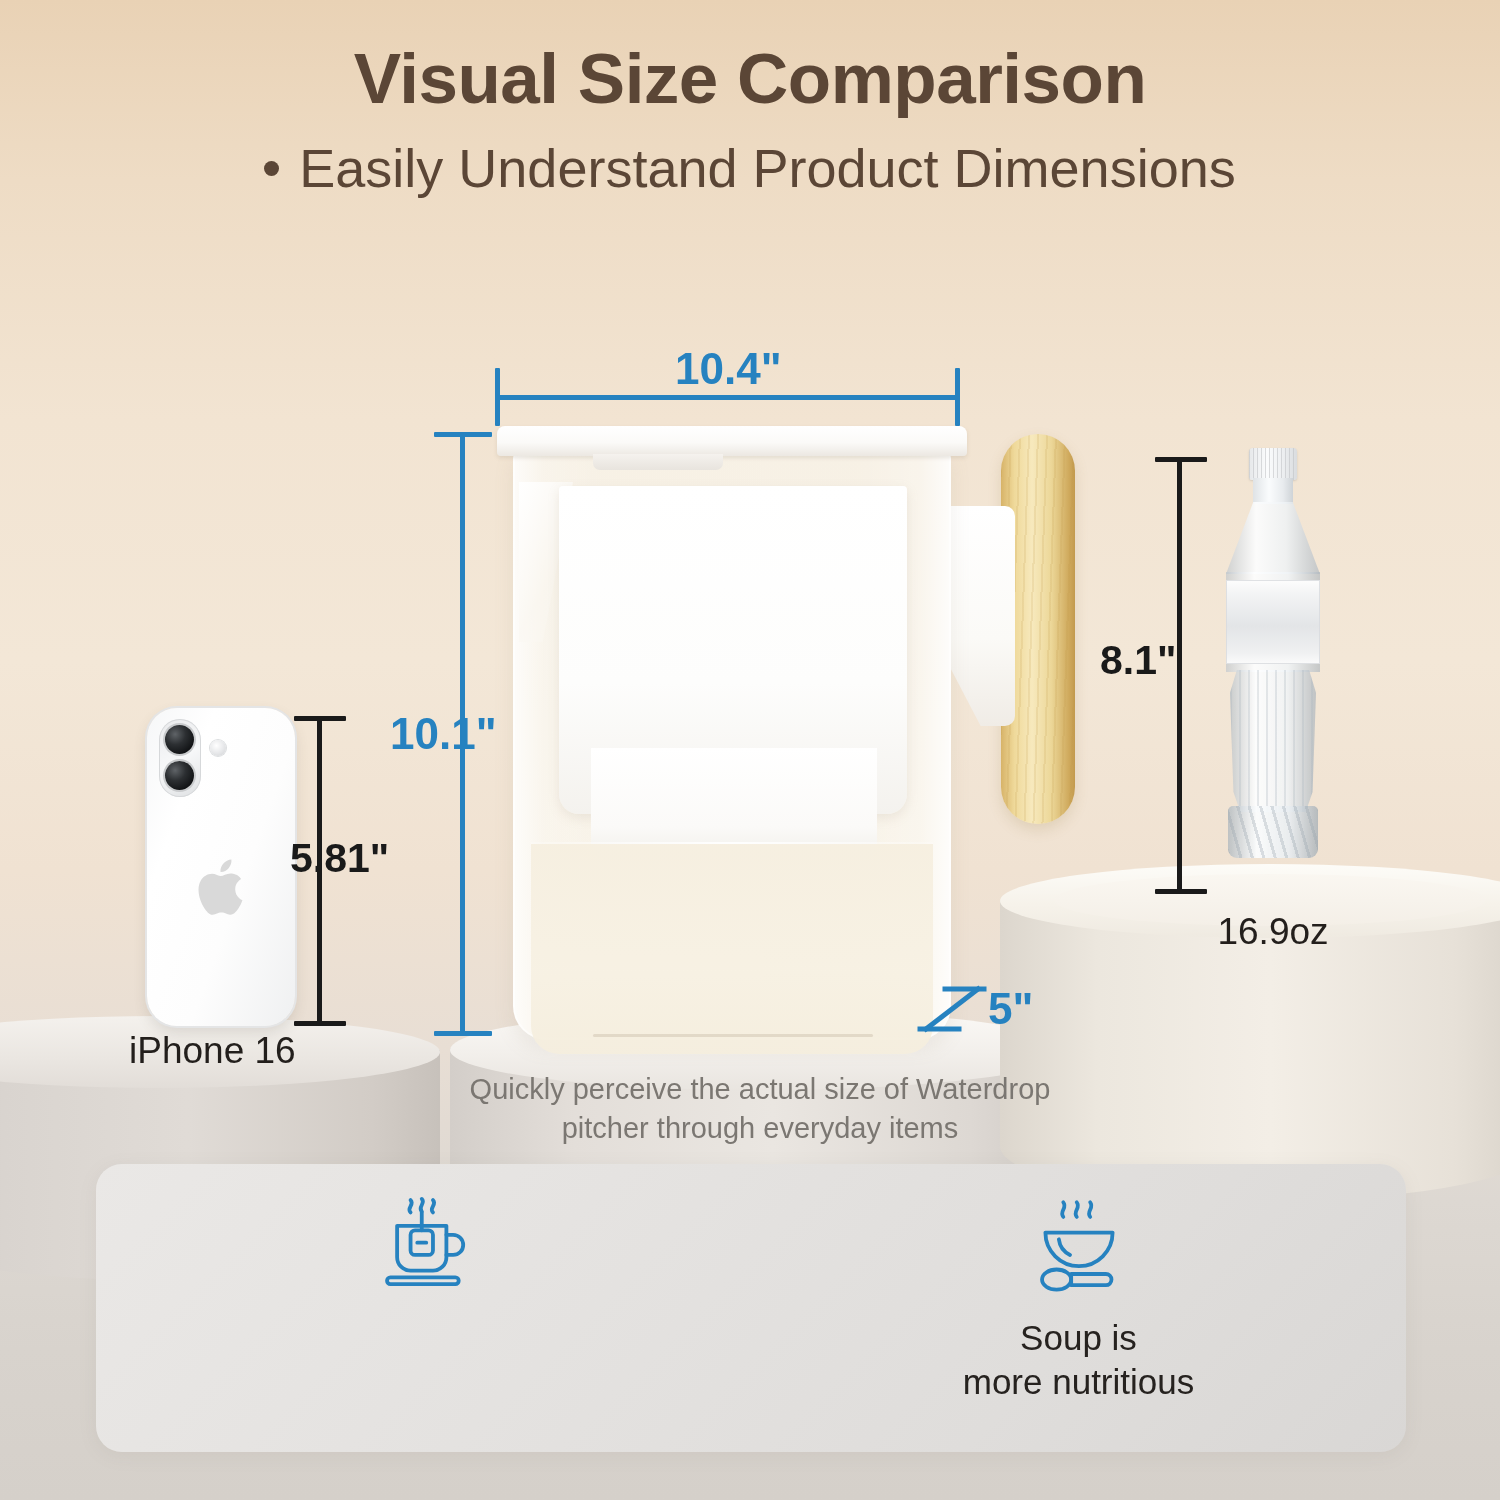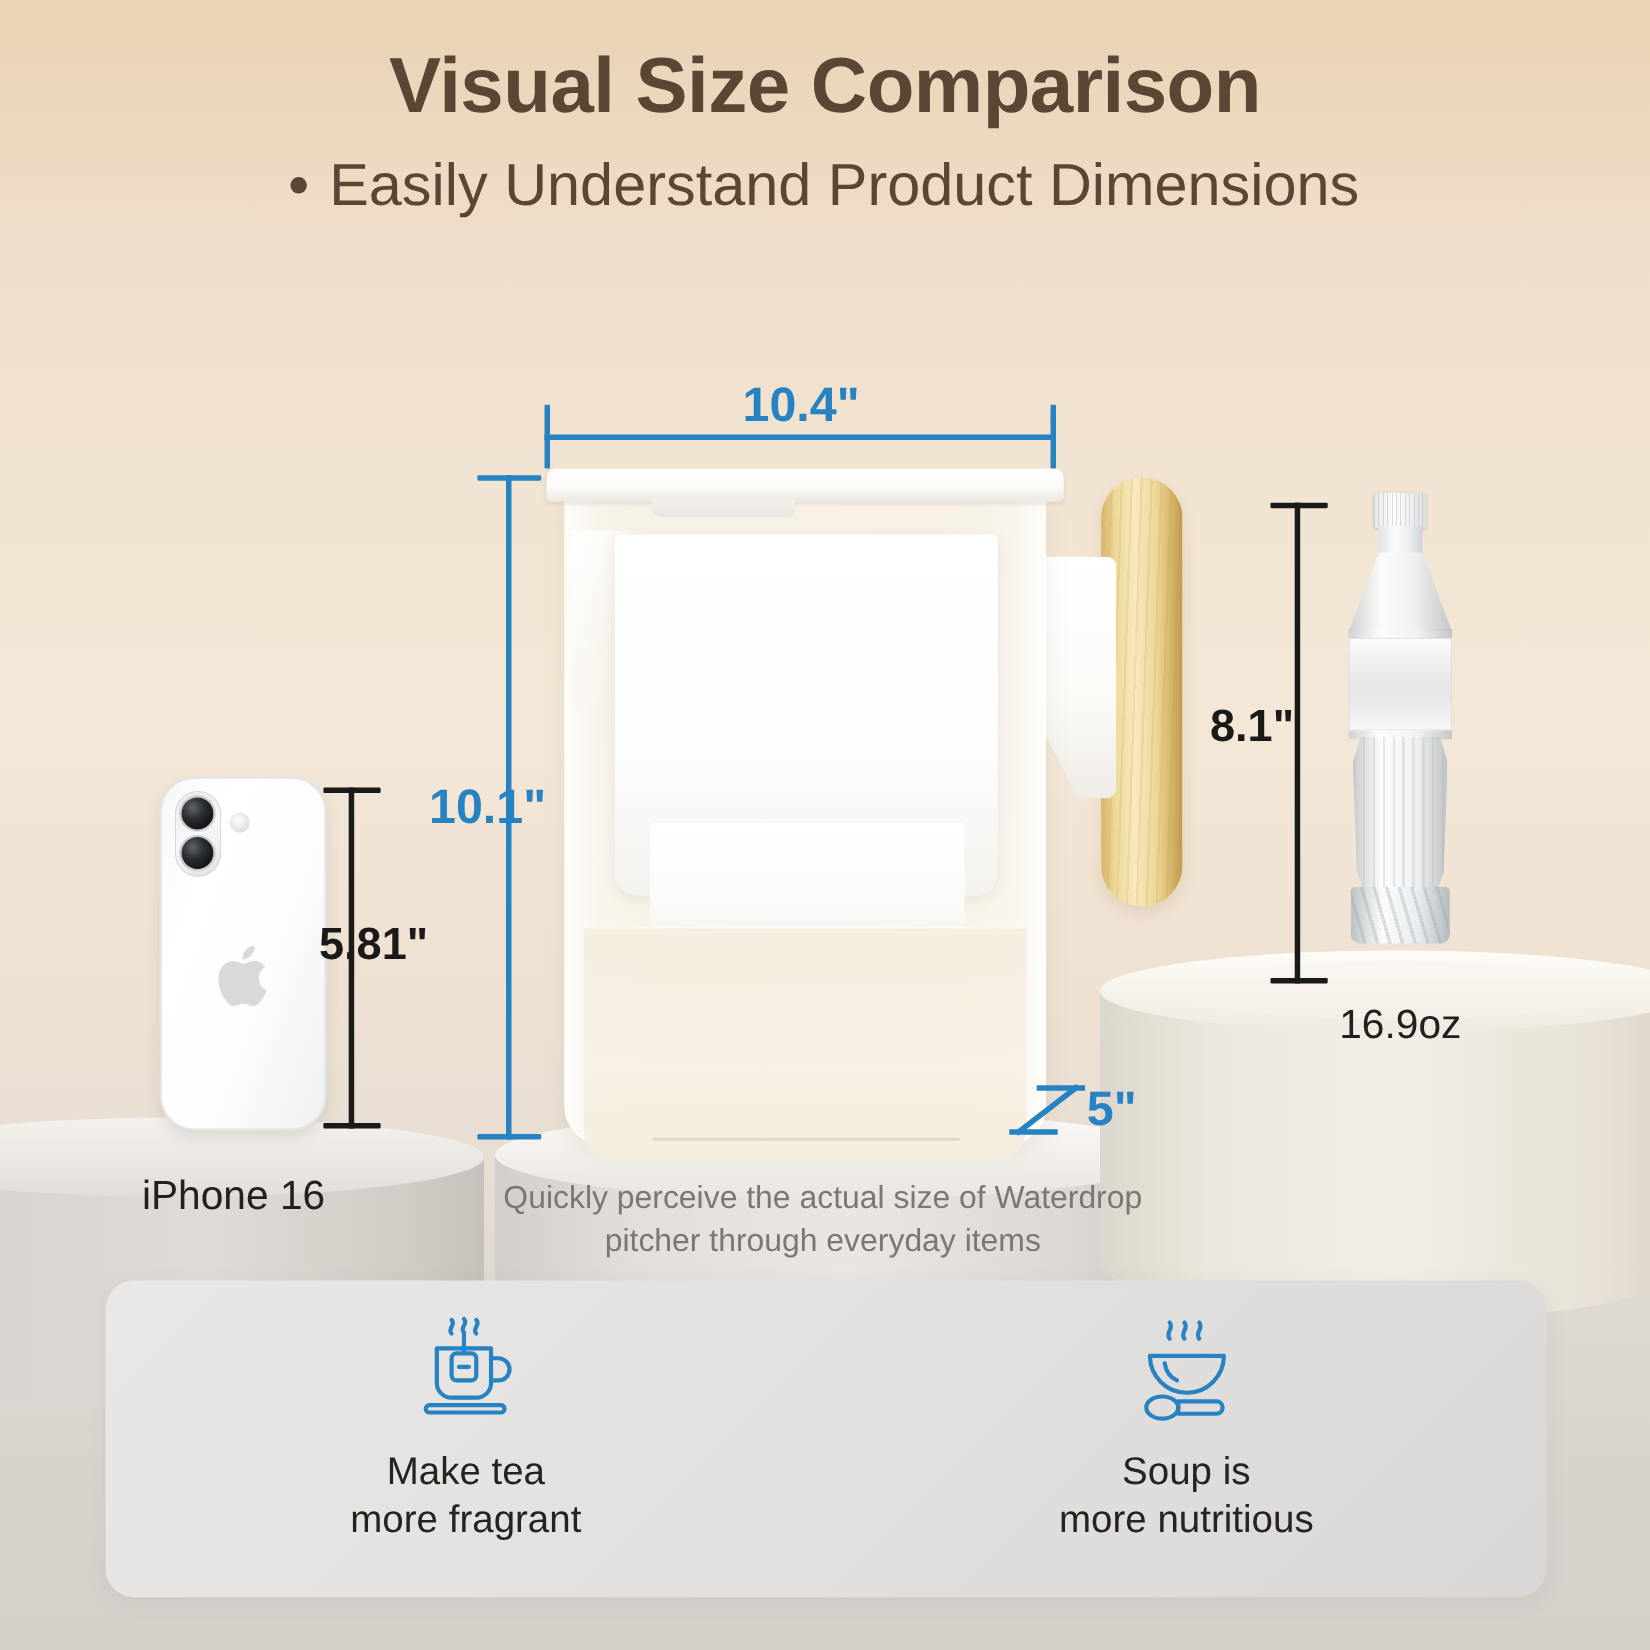--- a/index.html
+++ b/index.html
@@ -190,21 +190,21 @@
   }
   #iphone-logo {
     position: absolute;
     left: 50%;
     top: 151px;
     transform: translateX(-50%);
   }
   #iphone-label {
     position: absolute;
     left: 147px;
-    top: 1066px;
+    top: 1030px;
     width: 148px;
     text-align: right;
     font-size: 37px;
     color: #231f1c;
     white-space: nowrap;
   }
   #iphone-label span { display: inline-block; transform: translateX(-18px); }
 
   
   #pitcher {
@@ -476,21 +476,21 @@
 
   
   #dim-bottle-stem { left: 1177px; top: 457px; height: 437px; }
   #dim-bottle-cap-t { left: 1155px; top: 457px; width: 52px; }
   #dim-bottle-cap-b { left: 1155px; top: 889px; width: 52px; }
   #dim-bottle-label { left: 1100px; top: 640px; font-size: 41px; }
 
   
   #caption {
     position: absolute;
-    left: 428px;
+    left: 440px;
     top: 1070px;
     width: 640px;
     text-align: center;
     font-size: 29px;
     line-height: 1.36;
     color: #7b7772;
   }
 
   
   #feature-panel {
@@ -635,22 +635,20 @@
         <path d="M38 20 C34 16 42 13 38 9"></path>
         <path d="M48 19 C44 15 52 12 48 8"></path>
         <path d="M58 20 C54 16 62 13 58 9"></path>
         <path d="M26 32 H70 V60 A12 12 0 0 1 58 72 H38 A12 12 0 0 1 26 60 Z"></path>
         <path d="M70 40 H76 A9 9 0 0 1 76 58 H70"></path>
         <path d="M20 78 H78 A3 3 0 0 1 78 84 H20 A3 3 0 0 1 20 78 Z"></path>
         <path d="M48 20 V36"></path>
         <rect x="38" y="36" width="20" height="22" rx="4"></rect>
         <path d="M44 47 H52"></path>
       </svg>
-      <div class="feature-label">Make tea
-more fragrant</div>
     </div>
 
 
     <div class="feature">
       <svg class="feature-icon" viewBox="0 0 100 100" fill="none" stroke="#2682c0" stroke-width="3.4" stroke-linecap="round" stroke-linejoin="round">
         <path d="M36 24 C32 19 40 16 36 11"></path>
         <path d="M48 24 C44 19 52 16 48 11"></path>
         <path d="M60 24 C56 19 64 16 60 11"></path>
         <path d="M20 38 H80 A30 30 0 0 1 50 68 A30 30 0 0 1 20 38 Z"></path>
         <path d="M32 44 A18 18 0 0 0 42 58"></path>

